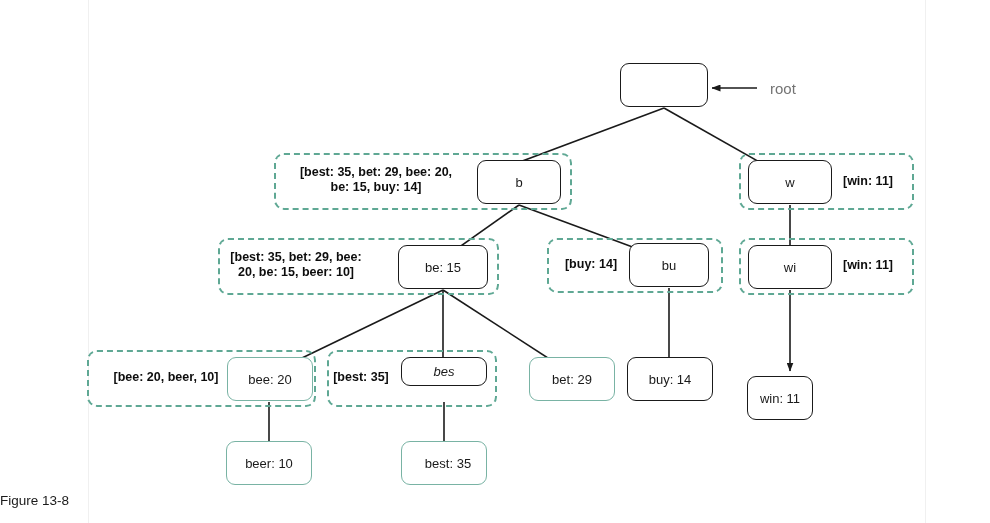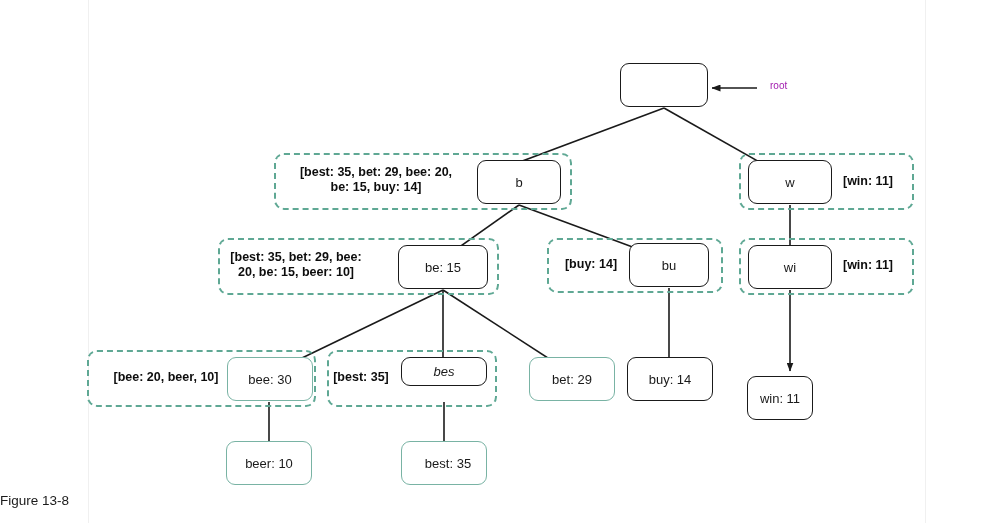--- a/index.html
+++ b/index.html
@@ -68,22 +68,22 @@
     font-weight: bold;
     color: #0d0d0d;
     line-height: 15px;
     text-align: center;
     white-space: pre-line;
     z-index: 2;
   }
   
   .plain-label {
     position: absolute;
-    font-size: 10px;
-    color: #a21caf;
+    font-size: 15px;
+    color: #737373;
     z-index: 3;
     white-space: nowrap;
   }
   .caption {
     position: absolute;
     font-size: 13.5px;
     color: #1a1a1a;
     text-align: left;
     width: 990px;
     left: 0;
@@ -151,21 +151,21 @@
       <div class="node dark" style="left: 398px; top: 245px; width: 90px; height: 44px;">
         <span>be: 15</span>
       </div>
       <div class="node dark" style="left: 629px; top: 243px; width: 80px; height: 44px;">
         <span>bu</span>
       </div>
       <div class="node dark" style="left: 748px; top: 245px; width: 84px; height: 44px;">
         <span>wi</span>
       </div>
       <div class="node teal" style="left: 227px; top: 357px; width: 86px; height: 44px;">
-        <span>bee: 30</span>
+        <span>bee: 20</span>
       </div>
       <div class="node dark" style="left: 401px; top: 357px; width: 86px; height: 29px; font-style: italic;">
         <span>bes</span>
       </div>
       <div class="node teal" style="left: 529px; top: 357px; width: 86px; height: 44px;">
         <span>bet: 29</span>
       </div>
       <div class="node dark" style="left: 627px; top: 357px; width: 86px; height: 44px;">
         <span>buy: 14</span>
       </div>

